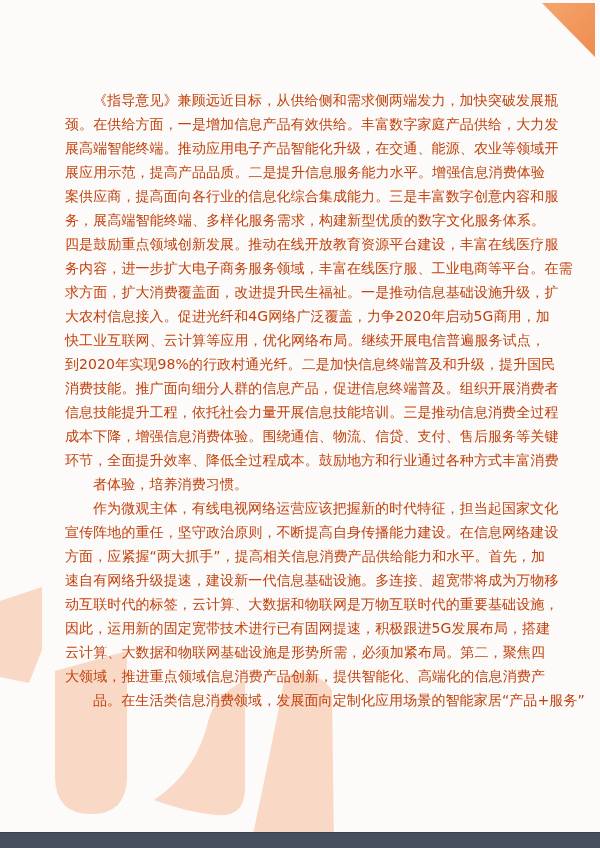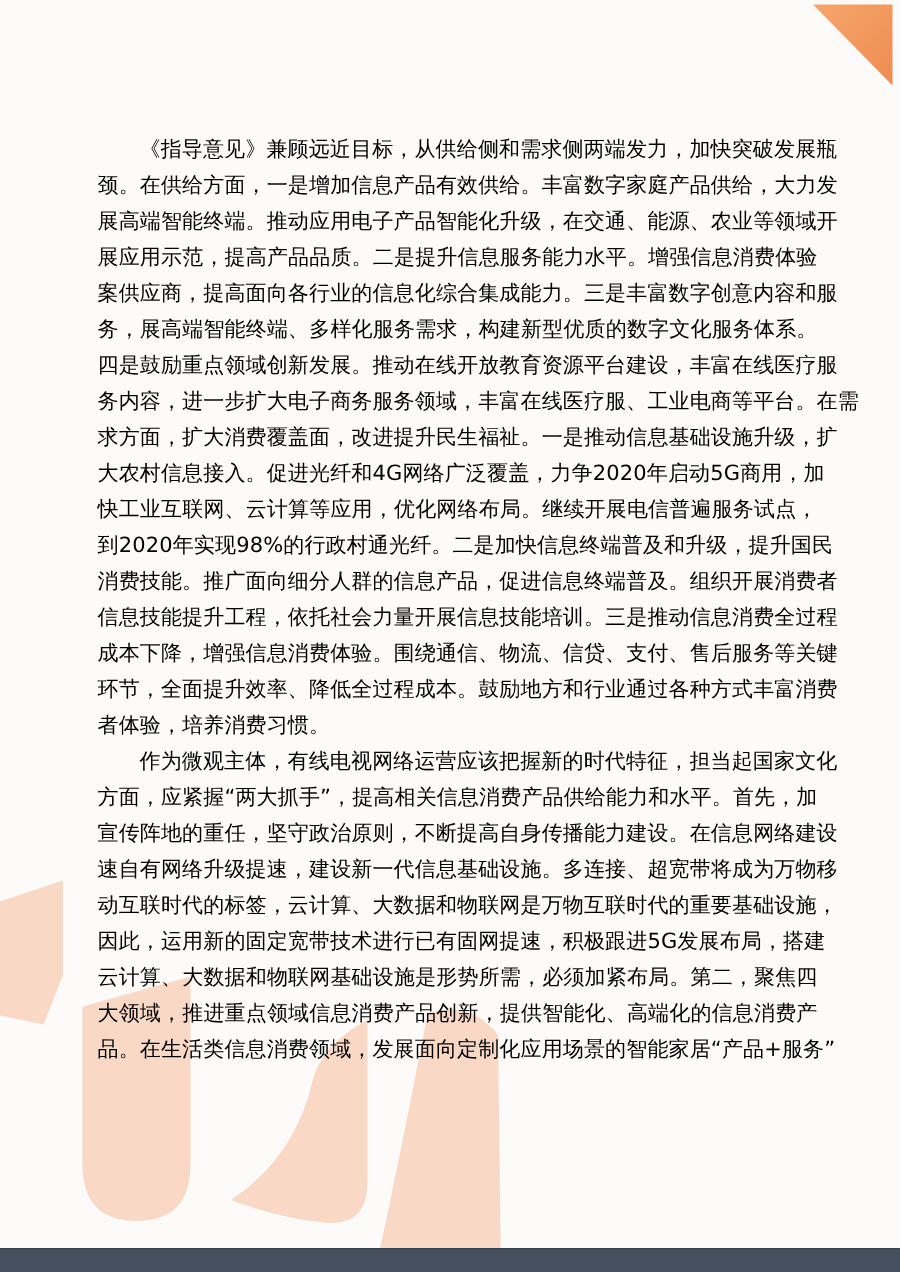--- a/index.html
+++ b/index.html
@@ -42,20 +42,21 @@
     text-align: justify;
     text-align-last: justify;
     white-space: nowrap;
     letter-spacing: 0.1px;
   }
   .line.first {
     text-indent: 2em;
   }
   .line.last {
     text-align-last: left;
+    margin-left: 28px;
   }
   
   #footer-bar {
     position: absolute;
     left: 0;
     bottom: 0;
     width: 600px;
     height: 16px;
     z-index: 3;
     border-top: 1px solid #3a434f;
@@ -76,21 +77,21 @@
   <polygon points="542,3 595,3 595,57" fill="url(#triGrad)"></polygon>
 
   <g>
     <path fill="#f9d8c5" d="M0,601 L42,587 L42,650 L29,683 L0,677 Z"></path>
     <path fill="#f9d8c5" d="M55,671 L127,651 L127,776 Q127,814 91,814 Q55,814 55,776 Z"></path>
     <path fill="#f9d8c5" d="M245,680 L245,788 Q245,818 216,815 Q186,812 154,800 Q196,772 208,722 Q214,696 245,680 Z"></path>
     <path fill="#f9d8c5" d="M285,676 Q313,666 332,690 L334,848 L250,848 Q267,770 285,676 Z"></path>
   </g>
 </svg>
 
-<div id="doc-body" style="color: #000000;">
+<div id="doc-body" style="color: #c2410c;">
     <div class="para">
       <div class="line first">《指导意见》兼顾远近目标，从供给侧和需求侧两端发力，加快突破发展瓶</div>
       <div class="line">颈。在供给方面，一是增加信息产品有效供给。丰富数字家庭产品供给，大力发</div>
       <div class="line">展高端智能终端。推动应用电子产品智能化升级，在交通、能源、农业等领域开</div>
       <div class="line">展应用示范，提高产品品质。二是提升信息服务能力水平。增强信息消费体验</div>
       <div class="line">案供应商，提高面向各行业的信息化综合集成能力。三是丰富数字创意内容和服</div>
       <div class="line">务，展高端智能终端、多样化服务需求，构建新型优质的数字文化服务体系。</div>
       <div class="line">四是鼓励重点领域创新发展。推动在线开放教育资源平台建设，丰富在线医疗服</div>
       <div class="line">务内容，进一步扩大电子商务服务领域，丰富在线医疗服、工业电商等平台。在需</div>
       <div class="line">求方面，扩大消费覆盖面，改进提升民生福祉。一是推动信息基础设施升级，扩</div>
@@ -98,22 +99,22 @@
       <div class="line">快工业互联网、云计算等应用，优化网络布局。继续开展电信普遍服务试点，</div>
       <div class="line">到2020年实现98%的行政村通光纤。二是加快信息终端普及和升级，提升国民</div>
       <div class="line">消费技能。推广面向细分人群的信息产品，促进信息终端普及。组织开展消费者</div>
       <div class="line">信息技能提升工程，依托社会力量开展信息技能培训。三是推动信息消费全过程</div>
       <div class="line">成本下降，增强信息消费体验。围绕通信、物流、信贷、支付、售后服务等关键</div>
       <div class="line">环节，全面提升效率、降低全过程成本。鼓励地方和行业通过各种方式丰富消费</div>
       <div class="line last">者体验，培养消费习惯。</div>
     </div>
     <div class="para">
       <div class="line first">作为微观主体，有线电视网络运营应该把握新的时代特征，担当起国家文化</div>
+      <div class="line">宣传阵地的重任，坚守政治原则，不断提高自身传播能力建设。在信息网络建设</div>
       <div class="line">方面，应紧握“两大抓手”，提高相关信息消费产品供给能力和水平。首先，加</div>
-      <div class="line">宣传阵地的重任，坚守政治原则，不断提高自身传播能力建设。在信息网络建设</div>
       <div class="line">速自有网络升级提速，建设新一代信息基础设施。多连接、超宽带将成为万物移</div>
       <div class="line">动互联时代的标签，云计算、大数据和物联网是万物互联时代的重要基础设施，</div>
       <div class="line">因此，运用新的固定宽带技术进行已有固网提速，积极跟进5G发展布局，搭建</div>
       <div class="line">云计算、大数据和物联网基础设施是形势所需，必须加紧布局。第二，聚焦四</div>
       <div class="line">大领域，推进重点领域信息消费产品创新，提供智能化、高端化的信息消费产</div>
       <div class="line last">品。在生活类信息消费领域，发展面向定制化应用场景的智能家居“产品+服务”</div>
     </div>
   </div>
 
 <div id="footer-bar" style="background: rgb(70, 80, 94);"></div>

